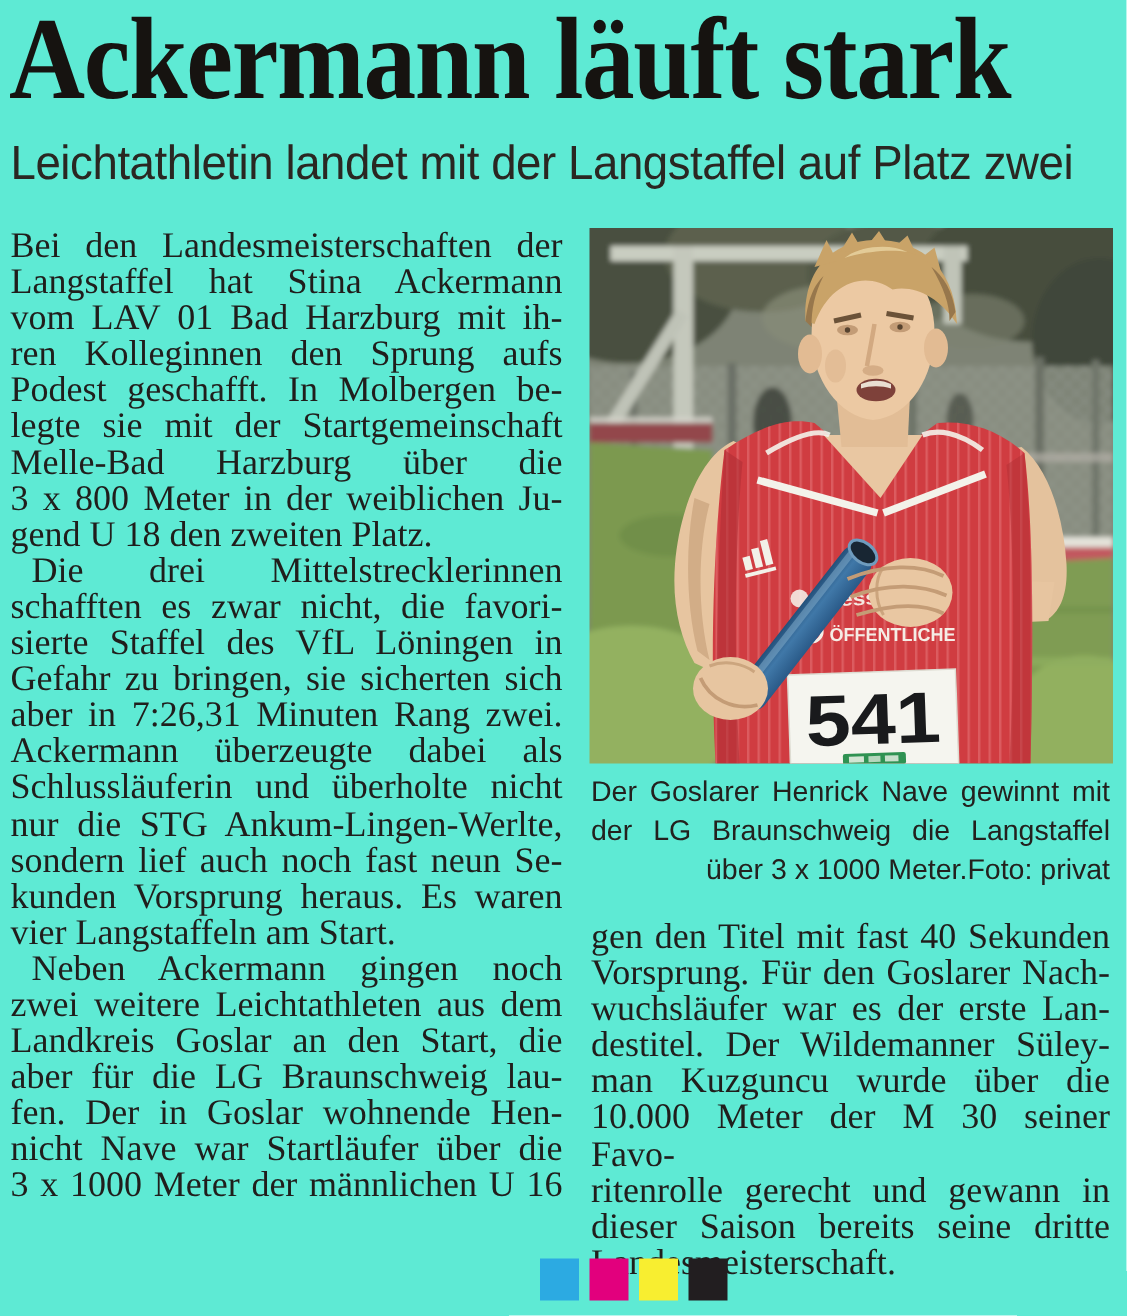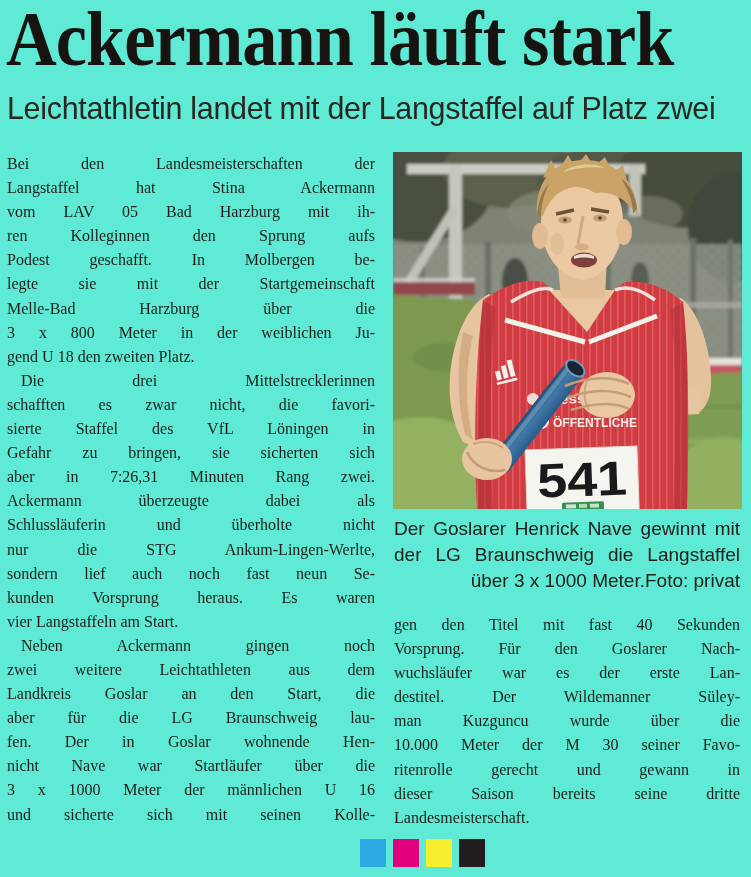--- a/index.html
+++ b/index.html
@@ -4,21 +4,21 @@
 <style>
   html,body{margin:0;padding:0;background:#ffffff;}
   .page{position:relative;width:751px;height:877px;background:#5eead4;overflow:hidden;
         font-family:"Liberation Serif",serif;color:#1f1d1b;}
   .headline{position:absolute;left:6px;top:0;margin:0;font-family:"Liberation Serif",serif;
             font-weight:bold;font-size:78px;line-height:78px;color:#161310;white-space:nowrap;
             transform:scaleX(0.90);transform-origin:left top;letter-spacing:-1px;}
   .subheadline{position:absolute;left:7px;top:91px;margin:0;font-family:"Liberation Sans",sans-serif;
             font-weight:400;font-size:32px;line-height:34px;color:#2a2722;white-space:nowrap;
             transform:scaleX(0.95);transform-origin:left top;letter-spacing:-0.3px;}
-  .col{position:absolute;font-size:16px;line-height:24.1px;color:#201e1c;}
+  .col{position:absolute;font-size:24px;line-height:24.1px;color:#201e1c;}
   .col-left{left:7px;top:152px;width:368px;}
   .col-right{left:394px;top:613px;width:346px;}
   .tline{text-align:justify;text-align-last:justify;}
   .tline-last{text-align-last:auto;}
   .cont .tline-last{text-align-last:justify;}
   .para.indent .tline:first-child{padding-left:14px;}
   .photo{position:absolute;left:393px;top:152px;width:349px;height:357px;display:block;
          font-family:"Liberation Sans",sans-serif;}
   .caption{position:absolute;left:394px;top:516px;width:346px;
            font-family:"Liberation Sans",sans-serif;font-size:19px;line-height:26px;color:#23211e;}
@@ -31,21 +31,21 @@
 
 <div class="page">
 
   <h1 class="headline">Ackermann läuft stark</h1>
   <h2 class="subheadline">Leichtathletin landet mit der Langstaffel auf Platz zwei</h2>
 
   <div class="col col-left">
     <div class="para">
         <div class="tline">Bei den Landesmeisterschaften der</div>
         <div class="tline">Langstaffel hat Stina Ackermann</div>
-        <div class="tline">vom LAV 05 Bad Harzburg mit ih-</div>
+        <div class="tline">vom LAV 01 Bad Harzburg mit ih-</div>
         <div class="tline">ren Kolleginnen den Sprung aufs</div>
         <div class="tline">Podest geschafft. In Molbergen be-</div>
         <div class="tline">legte sie mit der Startgemeinschaft</div>
         <div class="tline">Melle-Bad Harzburg über die</div>
         <div class="tline">3 x 800 Meter in der weiblichen Ju-</div>
         <div class="tline tline-last">gend U 18 den zweiten Platz.</div>
       </div>
     <div class="para indent">
         <div class="tline">Die drei Mittelstrecklerinnen</div>
         <div class="tline">schafften es zwar nicht, die favori-</div>
@@ -60,21 +60,20 @@
         <div class="tline tline-last">vier Langstaffeln am Start.</div>
       </div>
     <div class="para indent cont">
         <div class="tline">Neben Ackermann gingen noch</div>
         <div class="tline">zwei weitere Leichtathleten aus dem</div>
         <div class="tline">Landkreis Goslar an den Start, die</div>
         <div class="tline">aber für die LG Braunschweig lau-</div>
         <div class="tline">fen. Der in Goslar wohnende Hen-</div>
         <div class="tline">nicht Nave war Startläufer über die</div>
         <div class="tline">3 x 1000 Meter der männlichen U 16</div>
-        <div class="tline tline-last">und sicherte sich mit seinen Kolle-</div>
       </div>
   </div>
 
   <svg class="photo" viewBox="0 0 349 357" preserveAspectRatio="none" xmlns="http://www.w3.org/2000/svg">
     <defs>
       <filter id="bgblur" x="-5%" y="-5%" width="110%" height="110%">
         <feGaussianBlur stdDeviation="1.8"></feGaussianBlur>
       </filter>
       <pattern id="mesh" width="11" height="11" patternUnits="userSpaceOnUse">
         <path d="M0,5.5 L5.5,0 L11,5.5 L5.5,11 Z" fill="none" stroke="#9ba197" stroke-width="1"></path>

